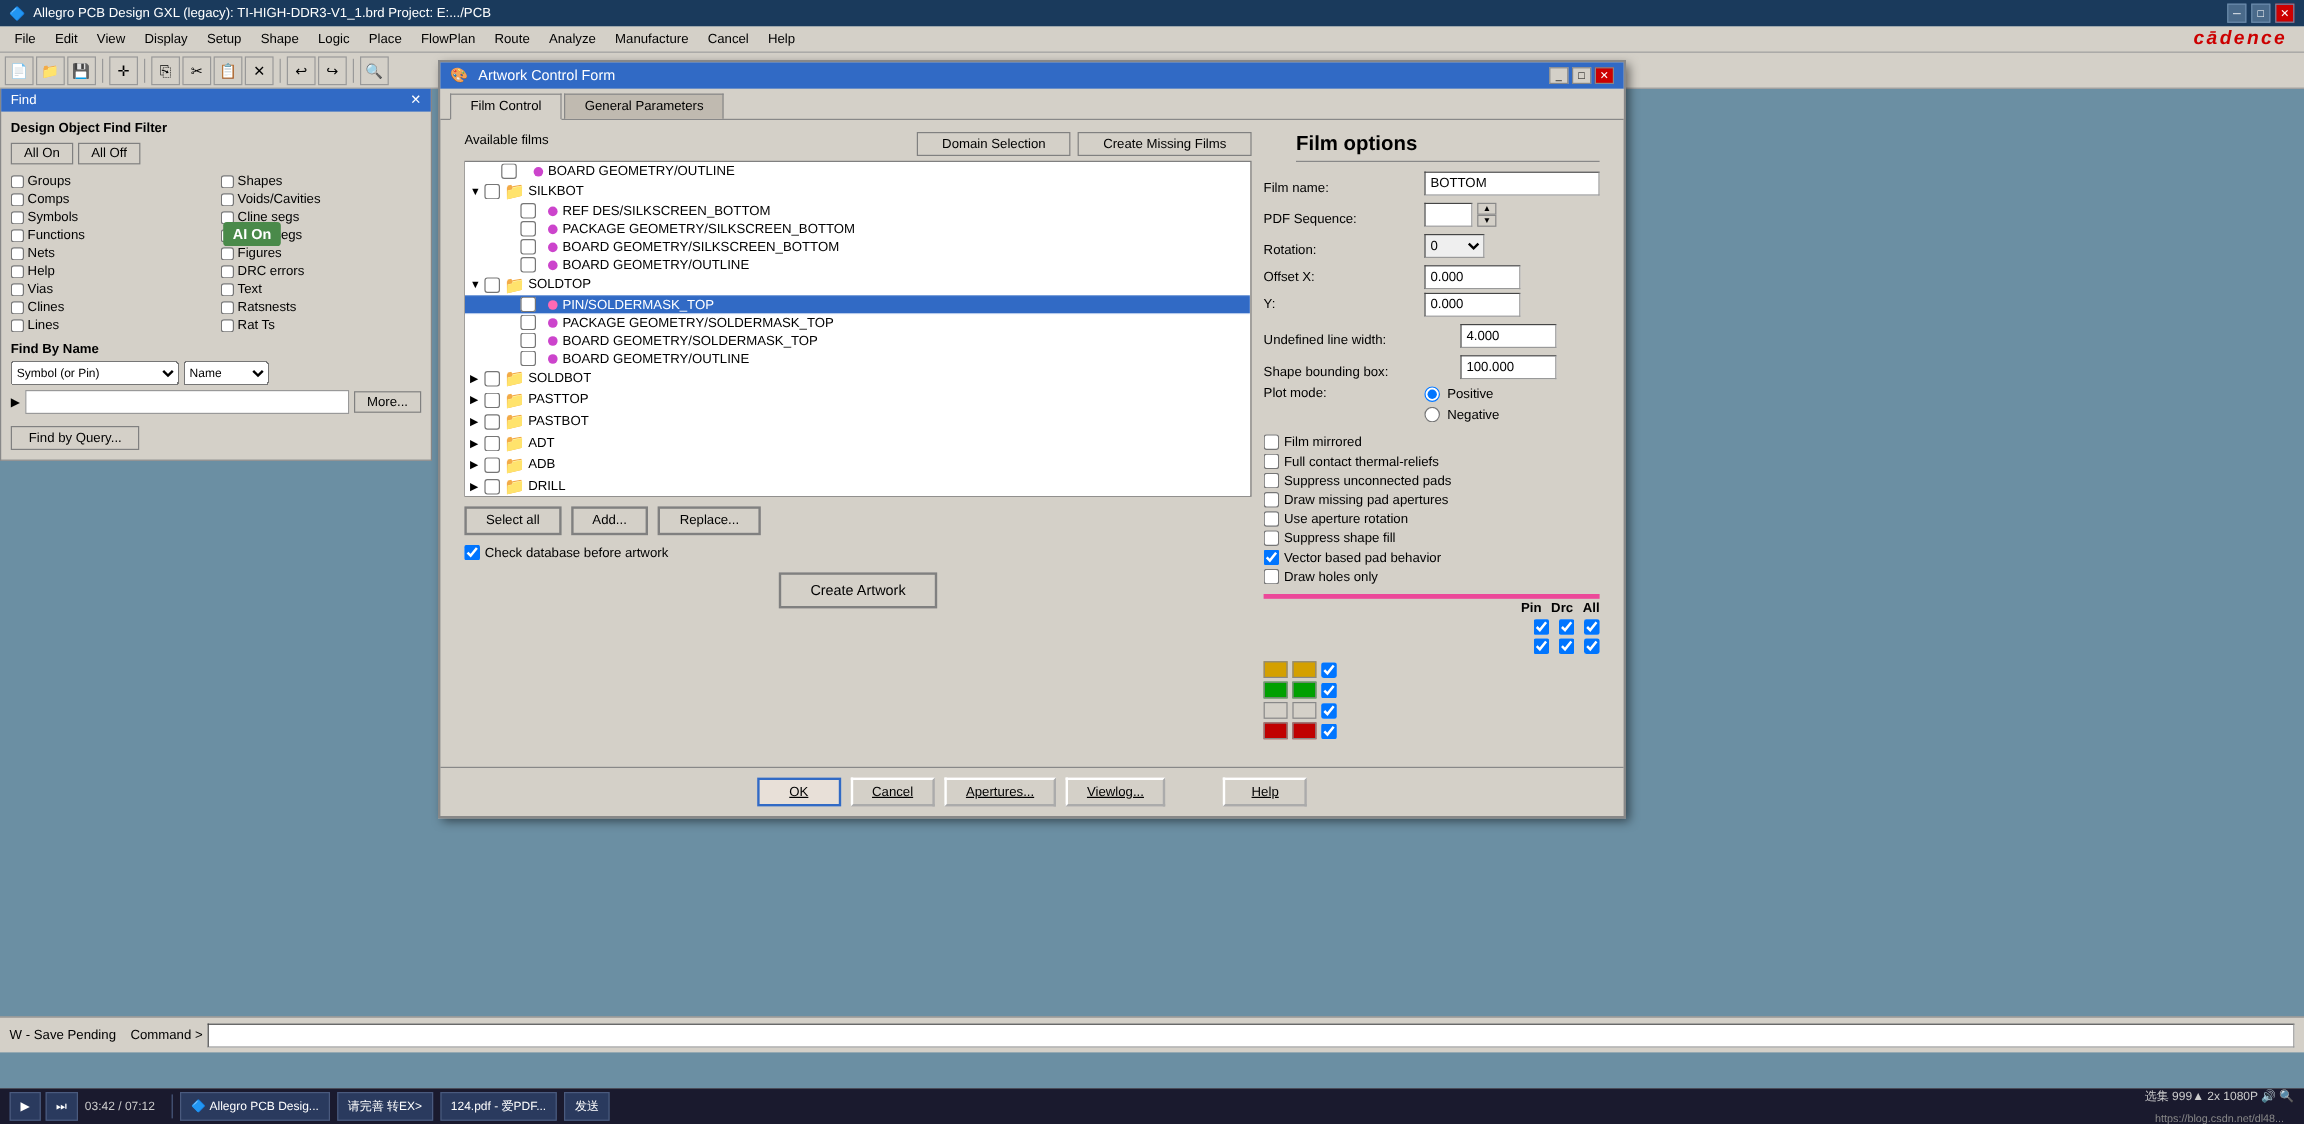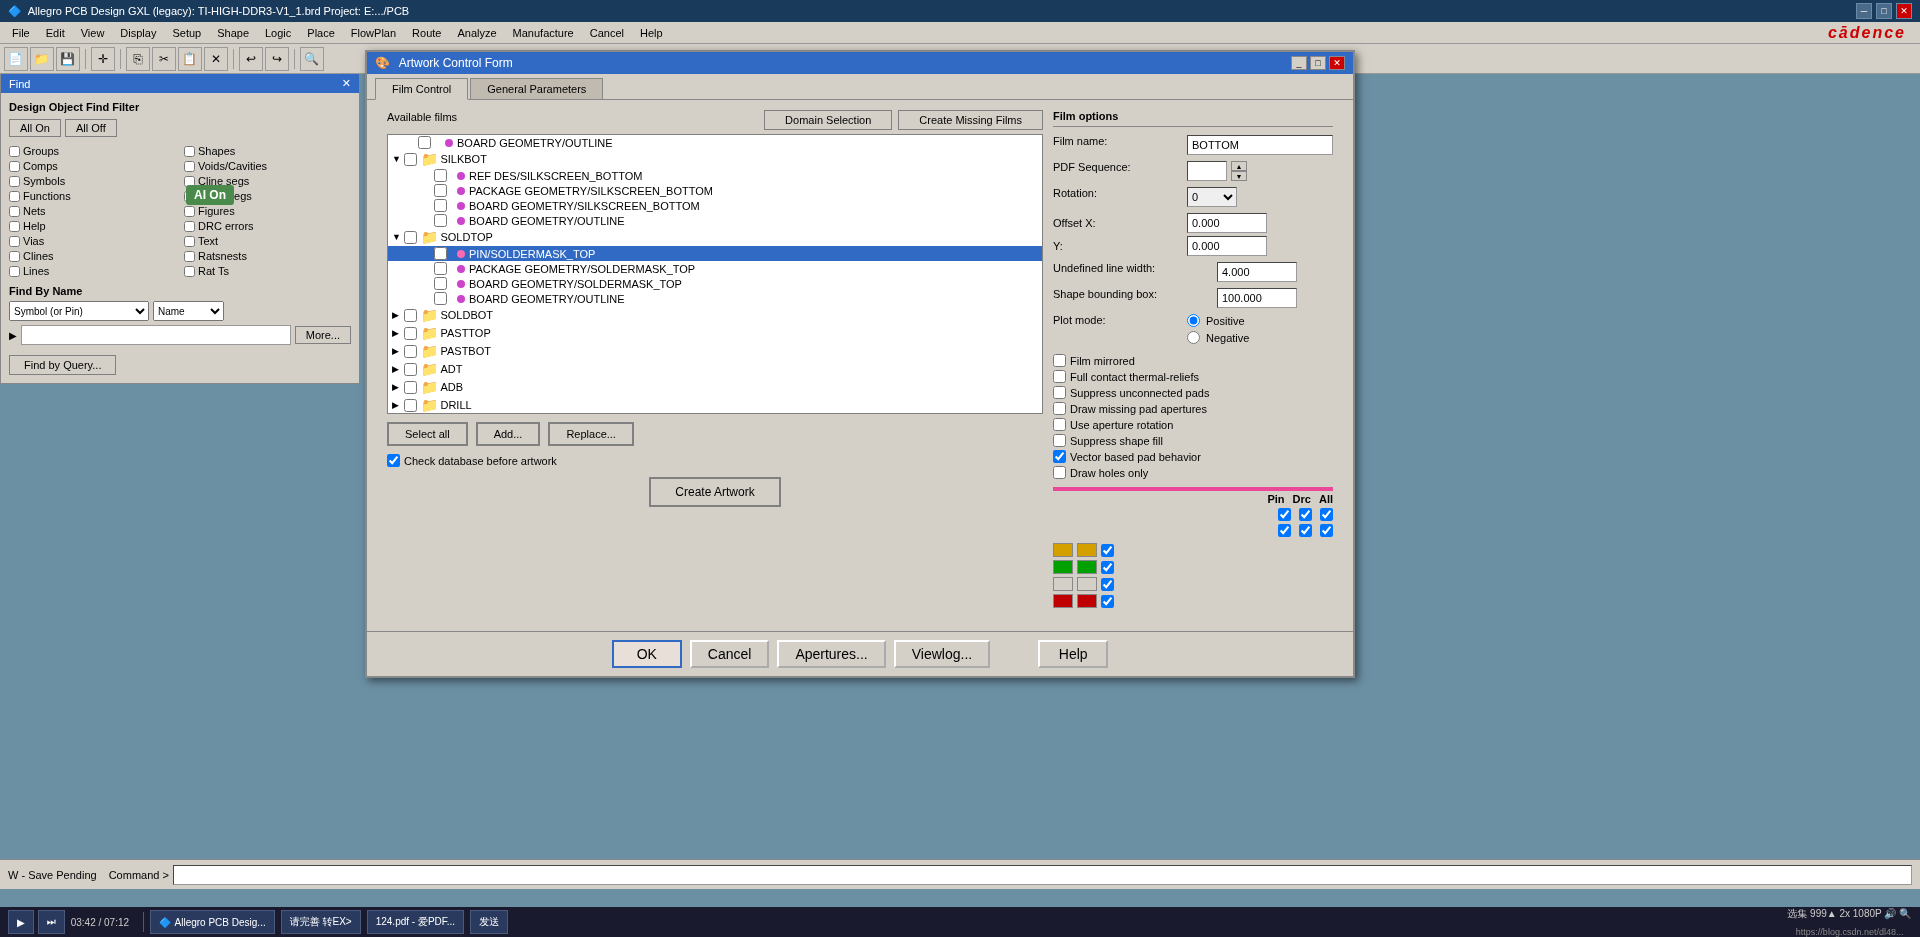--- a/index.html
+++ b/index.html
@@ -284,29 +284,30 @@
       background: #d4d0c8;
       border: 2px solid #808080;
       font-size: 12px;
       cursor: pointer;
       margin: 10px auto;
       display: block;
     }
 
     
     .film-options-title {
-      font-size: 11px;
+      font-size: 17px;
       font-weight: bold;
       margin-bottom: 8px;
       border-bottom: 1px solid #888;
       padding-bottom: 4px;
+      margin-left: 27px;
     }
     .option-row {
       display: flex;
-      align-items: flex-start;
+      align-items: flex-end;
       margin-bottom: 6px;
       gap: 4px;
     }
     .option-label { width: 130px; font-size: 11px; }
     .option-value {
       flex: 1;
       height: 20px;
       border: 1px inset #999;
       background: #fff;
       padding: 0 4px;
@@ -357,23 +358,24 @@
       display: flex;
       gap: 8px;
       padding: 8px 10px;
       border-top: 1px solid #888;
       justify-content: center;
     }
     .footer-btn {
       padding: 4px 16px;
       background: #d4d0c8;
       border: 2px outset #fff;
-      font-size: 14px;
+      font-size: 11px;
       cursor: pointer;
       min-width: 70px;
+      text-decoration: underline;
     }
     .footer-btn.ok {
       background: #e8e0d8;
       border: 2px solid #316ac5;
     }
 
     
     .status-bar {
       position: absolute;
       bottom: 0; left: 0; right: 0;
@@ -898,21 +900,21 @@
 
   <div class="dialog-footer">
     <button class="footer-btn ok">OK</button>
     <button class="footer-btn">Cancel</button>
     <button class="footer-btn">Apertures...</button>
     <button class="footer-btn">Viewlog...</button>
     <button class="footer-btn" style="margin-left:40px;">Help</button>
   </div>
 </div>
 
-<div style="position:absolute; bottom:48px; left:0; right:0; height:30px; background:#d4d0c8; border-top:1px solid #888; display:flex; align-items:center; padding:0 8px; font-size:11px; gap:4px;">
+<div style="position:absolute; bottom:60px; left:0; right:0; height:30px; background:#d4d0c8; border-top:1px solid #888; display:flex; align-items:center; padding:0 8px; font-size:11px; gap:4px;">
   <span>W - Save Pending</span>
   <span style="margin-left:8px;">Command &gt;</span>
   <input type="text" style="flex: 1 1 0%; height: 20px; border: 1px inset rgb(153, 153, 153); background: rgb(255, 255, 255); padding: 0px 4px; font-size: 11px;">
 </div>
 
 <div class="status-bar">
   <div class="status-segment">artwork</div>
   <div style="display:flex; align-items:center; gap:4px;">
     <div class="status-green"></div>
   </div>

